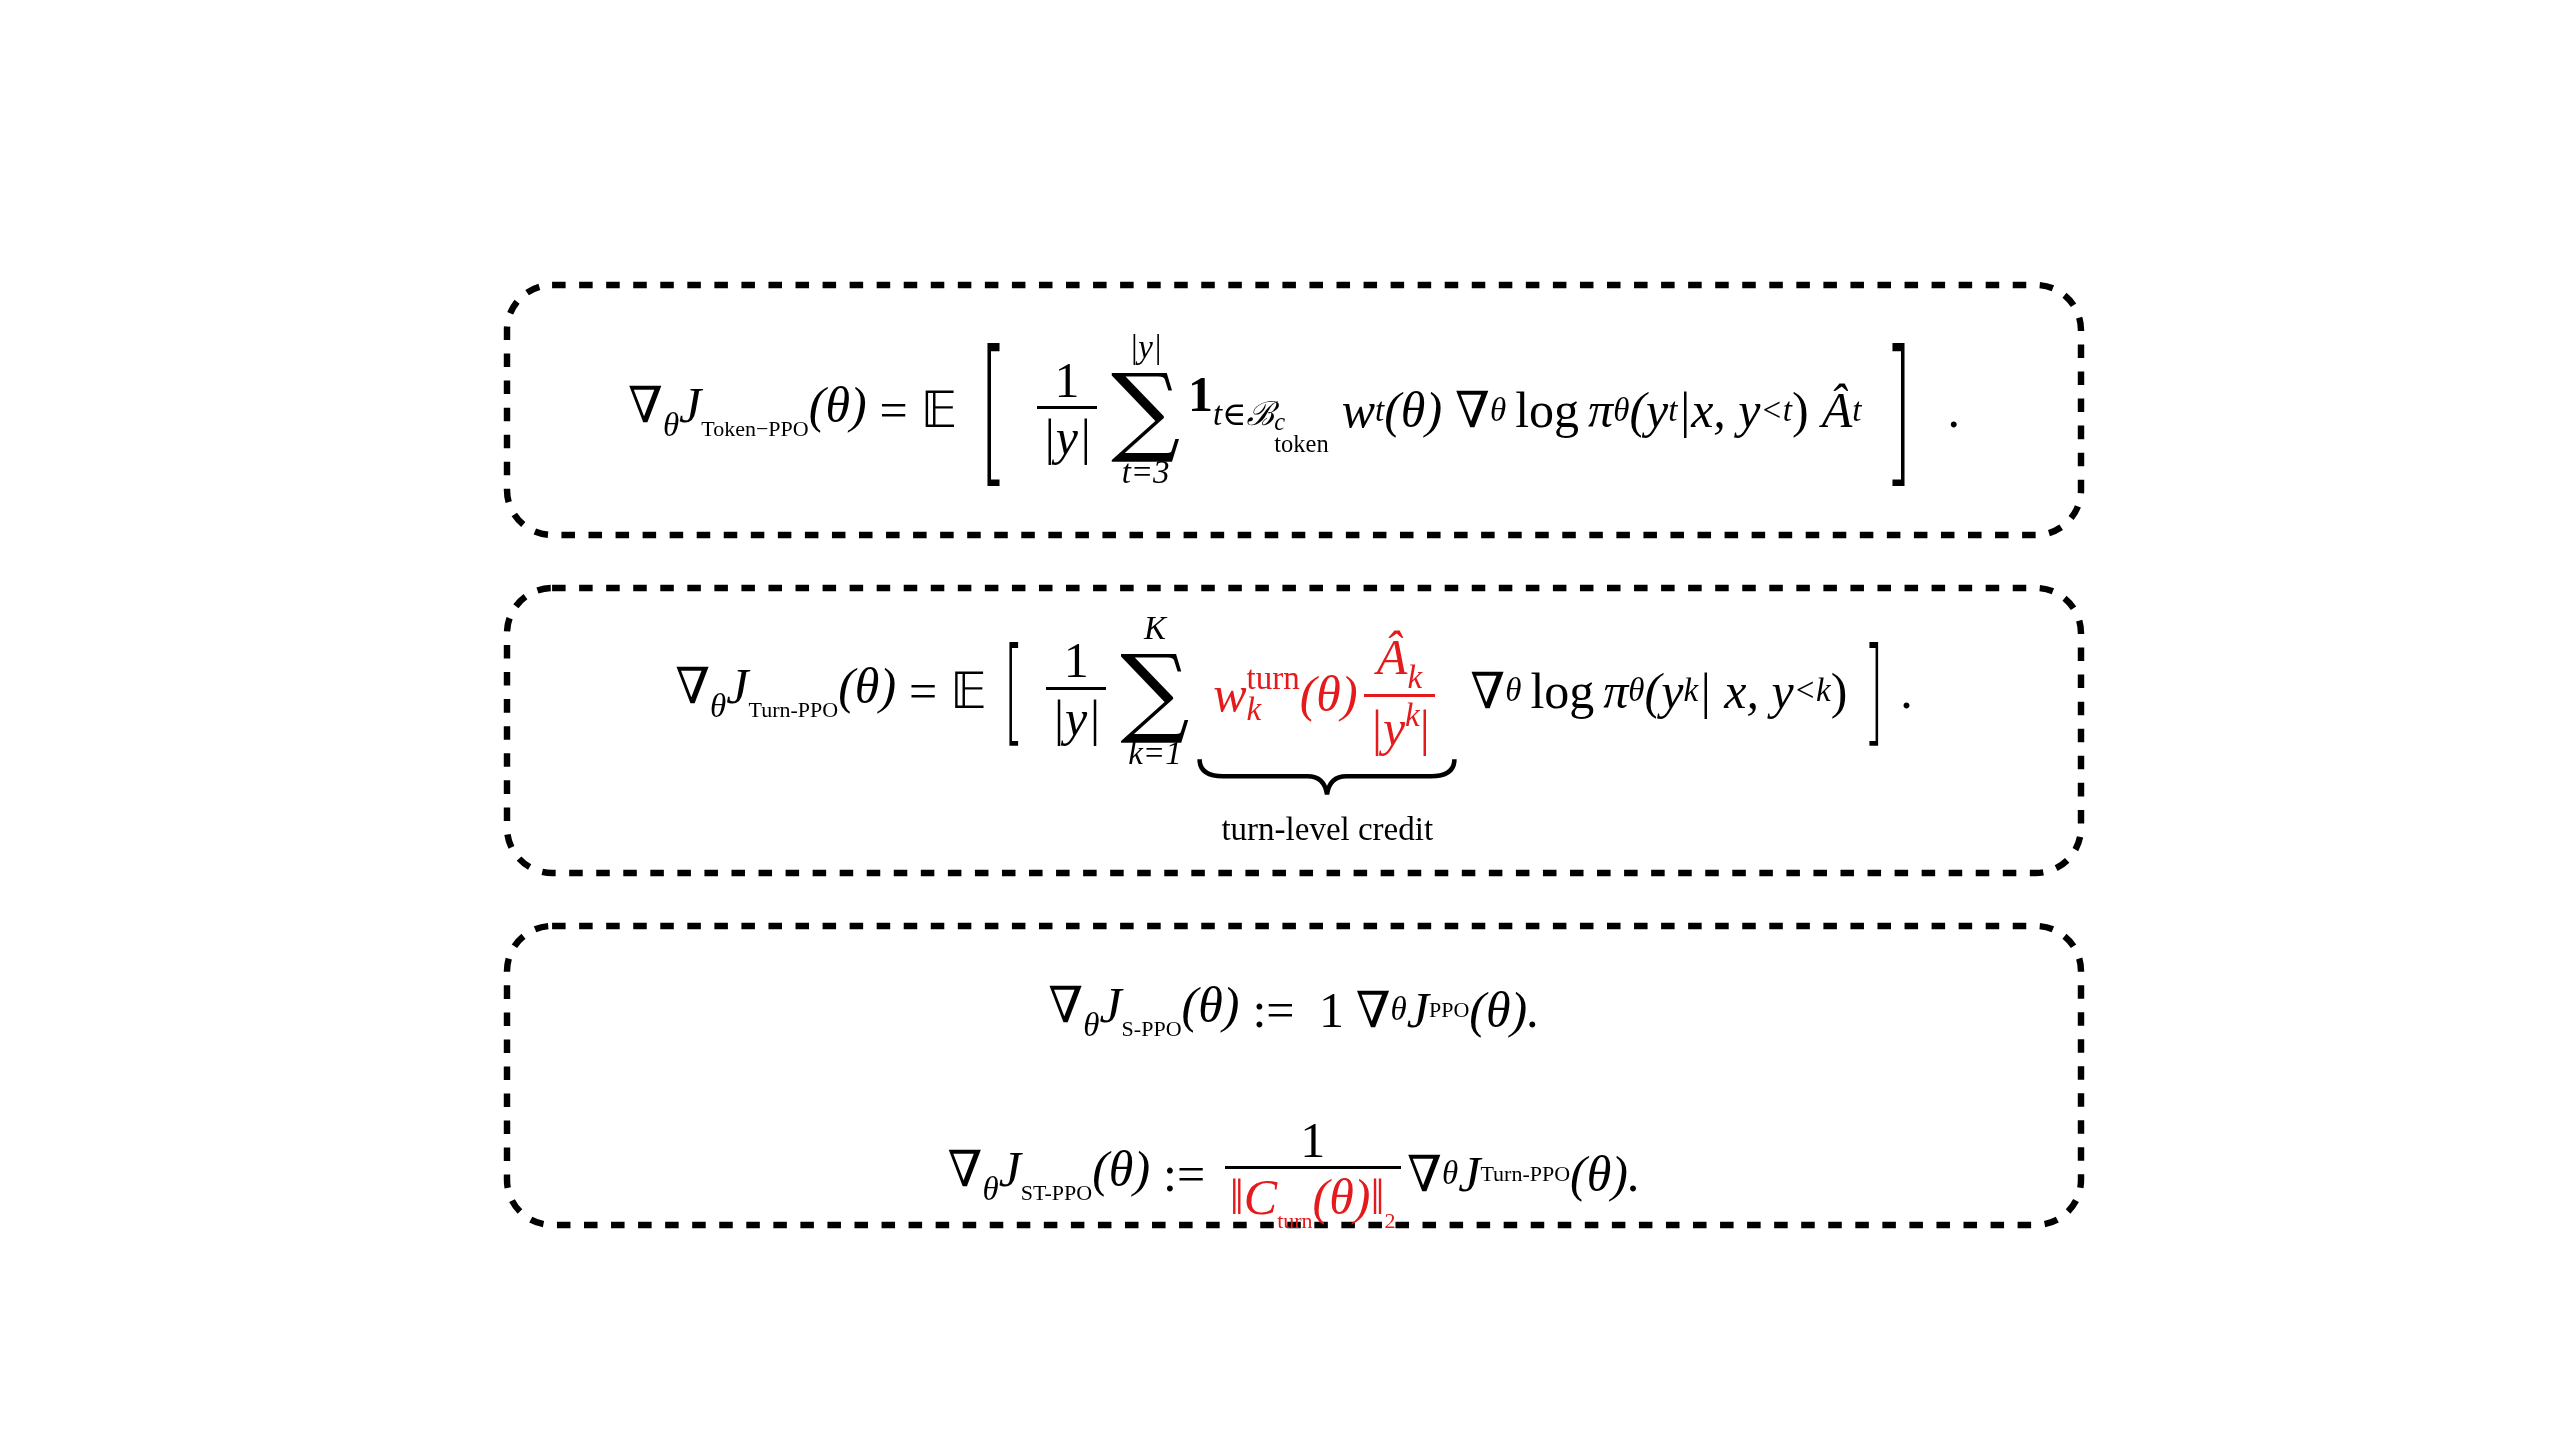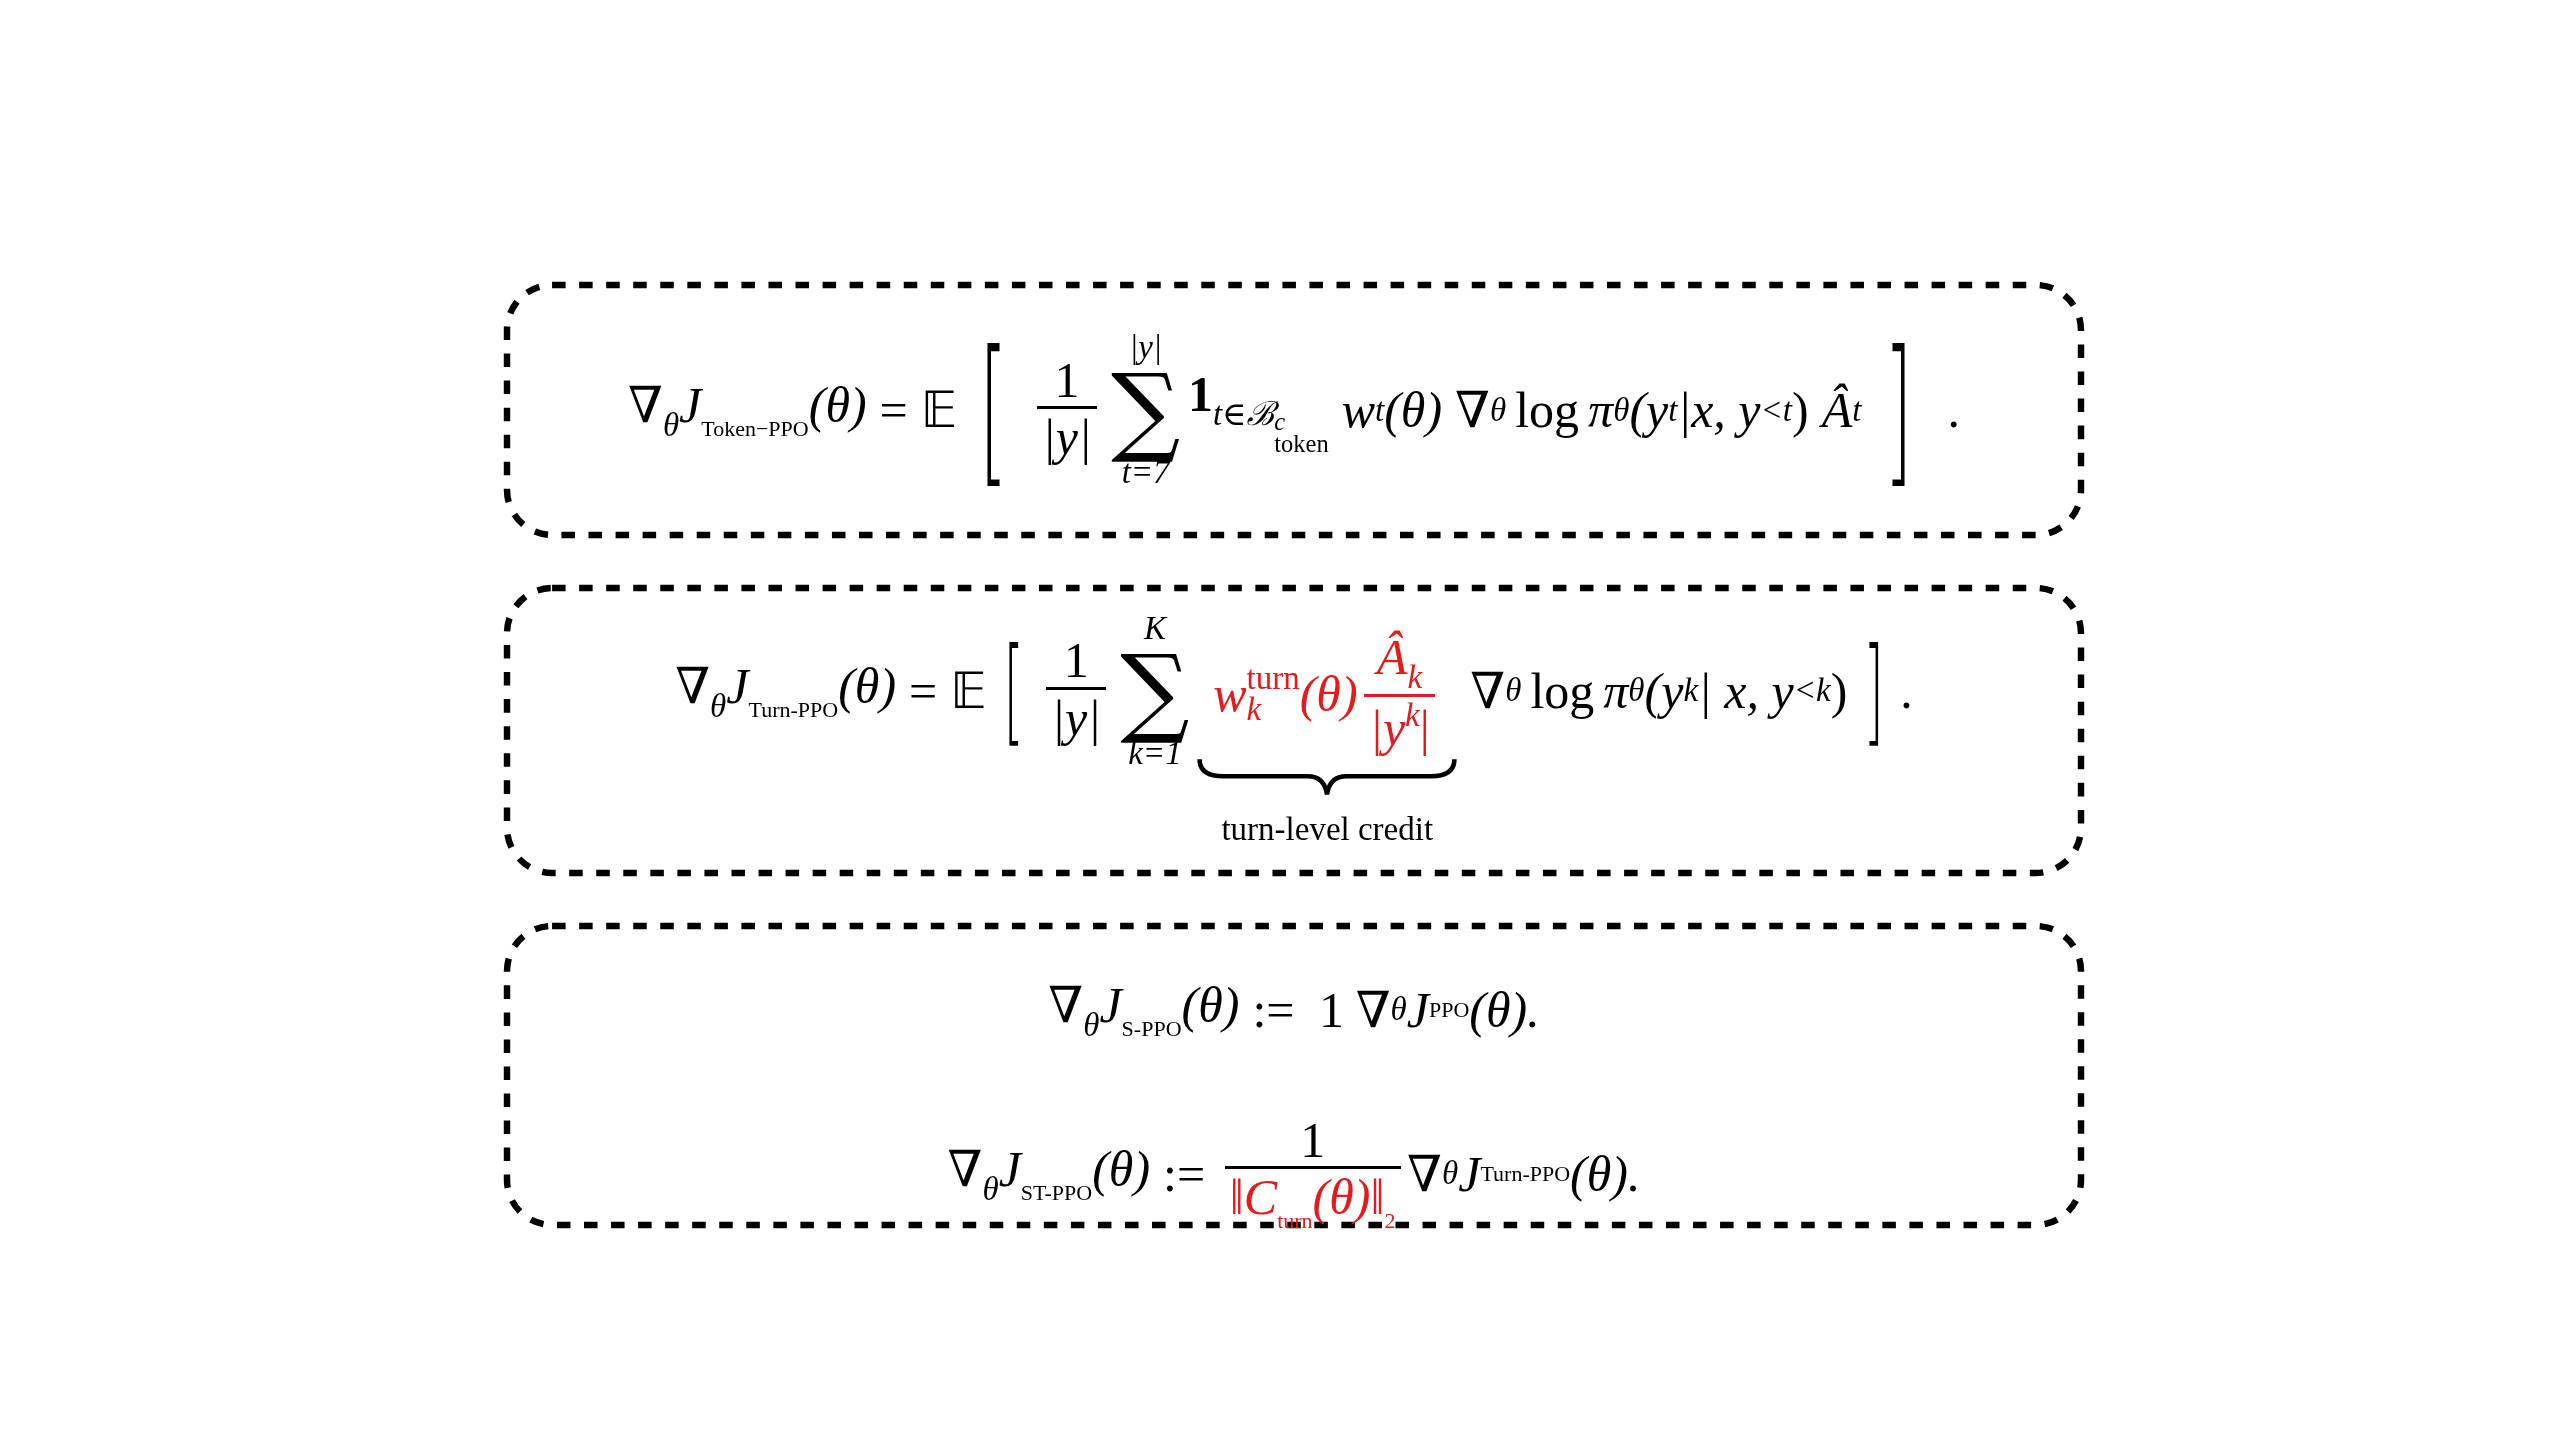--- a/index.html
+++ b/index.html
@@ -48,21 +48,21 @@
       <span class="gap"></span>
     <span class="bb">𝔼</span>
     <span class="big-bracket">[</span>
     <span class="frac">
       <span class="num">1</span>
       <span class="den it">|y|</span>
     </span>
     <span class="sum">
       <span class="lim it">|y|</span>
       <span class="sig">∑</span>
-      <span class="lim it">t=7</span>
+      <span class="lim it">t=3</span>
     </span>
     <span>
       <span class="bold1">1</span><span class="subit">t∈ℬ</span><span style="display:inline-flex;flex-direction:column;vertical-align:-19.3px;line-height:0.9;">
           <span class="it" style="font-size:24.5px;">c</span>
           <span style="font-size:24.5px;">token</span>
         </span>
     </span>
     <span class="gap"></span>
     <span class="it">w</span>
       <span class="subit">t</span>

